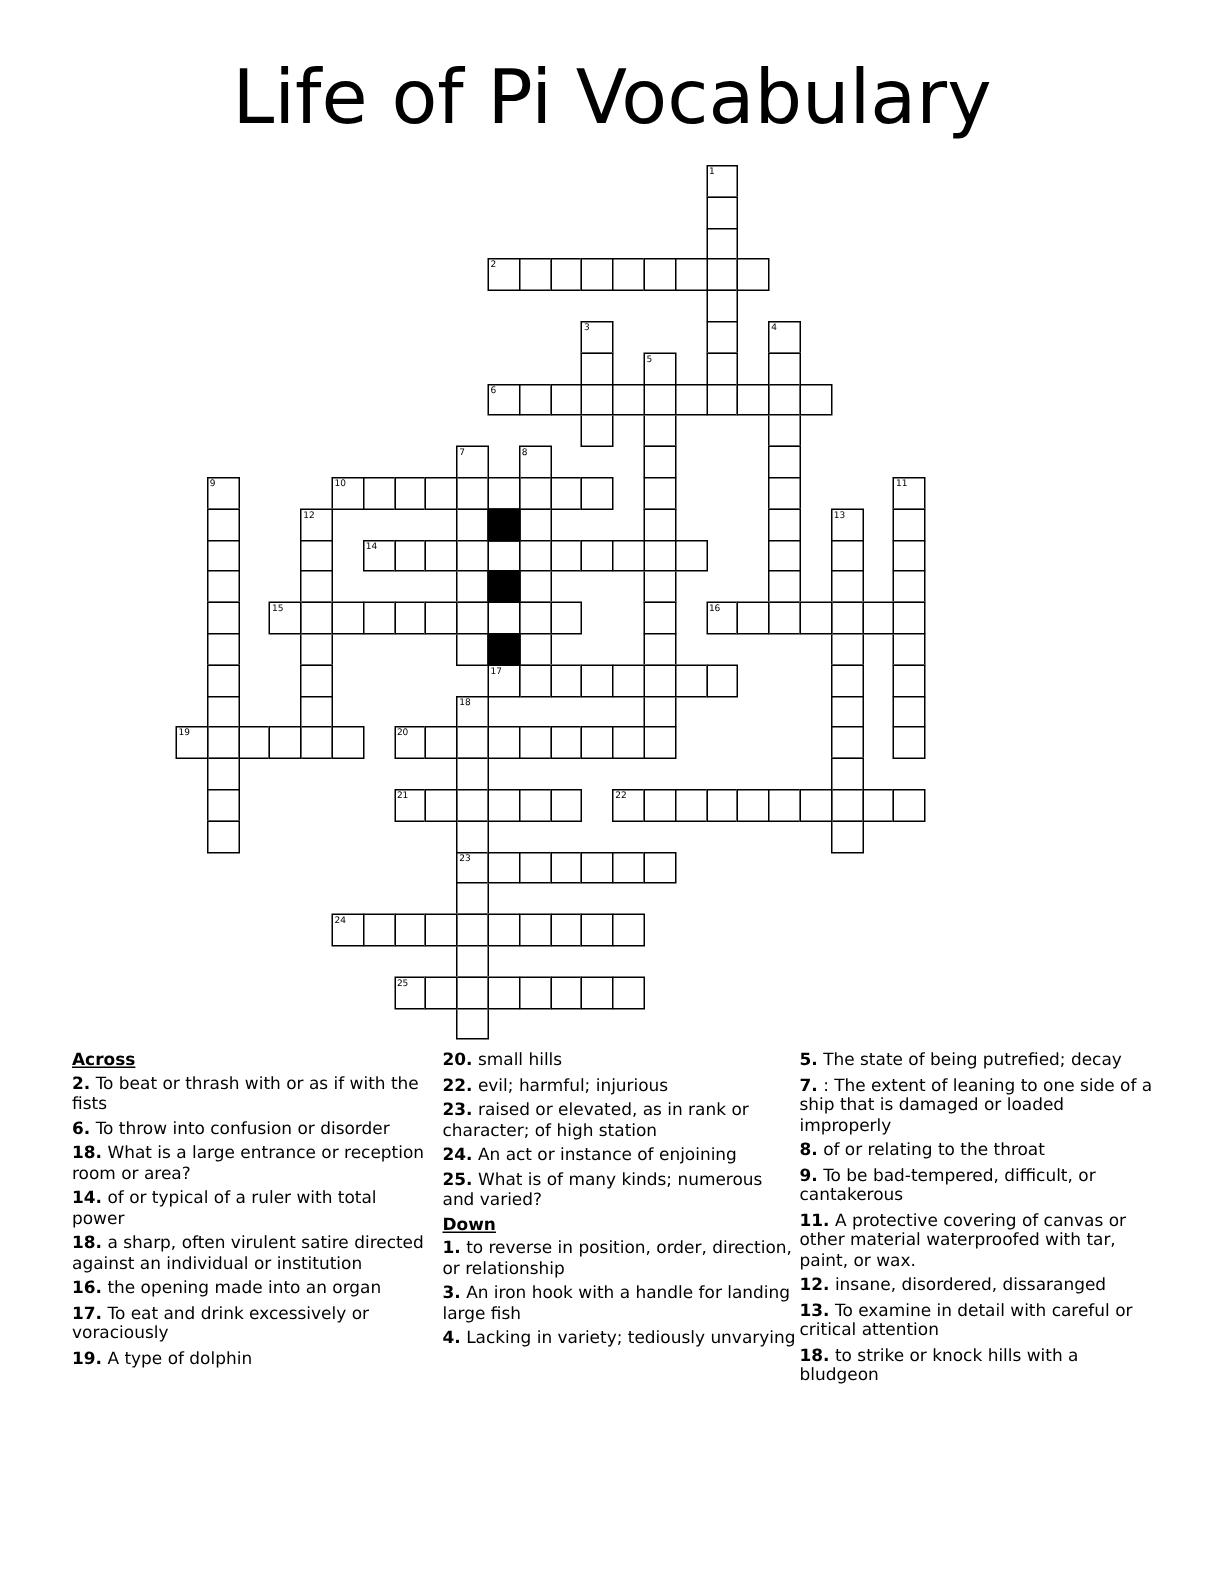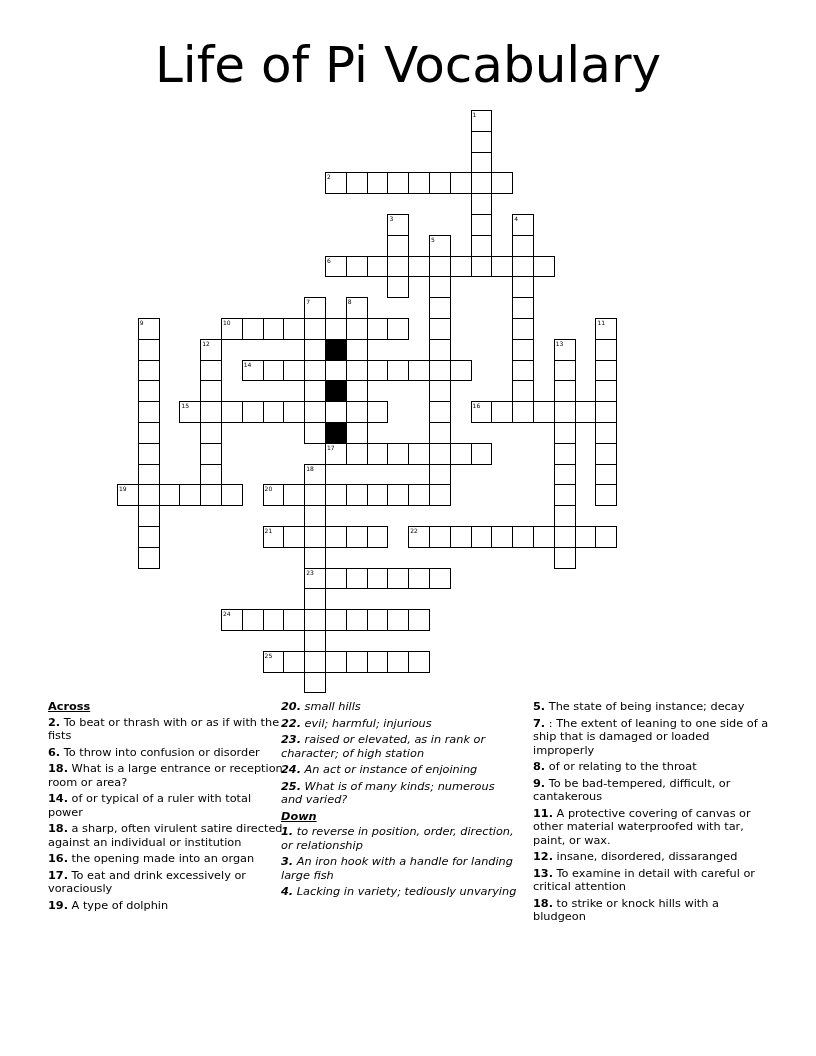--- a/index.html
+++ b/index.html
@@ -280,33 +280,33 @@
       <div class="clue-heading">Across</div>
       <div class="clue"><span class="n">2.</span> <span>To beat or thrash with or as if with the fists</span></div>
       <div class="clue"><span class="n">6.</span> <span>To throw into confusion or disorder</span></div>
       <div class="clue"><span class="n">18.</span> <span>What is a large entrance or reception room or area?</span></div>
       <div class="clue"><span class="n">14.</span> <span>of or typical of a ruler with total power</span></div>
       <div class="clue"><span class="n">18.</span> <span>a sharp, often virulent satire directed against an individual or institution</span></div>
       <div class="clue"><span class="n">16.</span> <span>the opening made into an organ</span></div>
       <div class="clue"><span class="n">17.</span> <span>To eat and drink excessively or voraciously</span></div>
       <div class="clue"><span class="n">19.</span> <span>A type of dolphin</span></div>
     </div>
-  <div class="clue-col" id="col2" style="left:281px;width:236px;font-style:italic;">
+  <div class="clue-col" id="col2" style="left:295px;width:236px;">
       <div class="clue"><span class="n">20.</span> <span>small hills</span></div>
       <div class="clue"><span class="n">22.</span> <span>evil; harmful; injurious</span></div>
       <div class="clue"><span class="n">23.</span> <span>raised or elevated, as in rank or character; of high station</span></div>
       <div class="clue"><span class="n">24.</span> <span>An act or instance of enjoining</span></div>
       <div class="clue"><span class="n">25.</span> <span>What is of many kinds; numerous and varied?</span></div>
       <div class="clue-heading">Down</div>
       <div class="clue"><span class="n">1.</span> <span>to reverse in position, order, direction, or relationship</span></div>
       <div class="clue"><span class="n">3.</span> <span>An iron hook with a handle for landing large fish</span></div>
       <div class="clue"><span class="n">4.</span> <span>Lacking in variety; tediously unvarying</span></div>
     </div>
   <div class="clue-col" id="col3" style="left:533px;width:236px;">
-      <div class="clue"><span class="n">5.</span> <span>The state of being instance; decay</span></div>
+      <div class="clue"><span class="n">5.</span> <span>The state of being putrefied; decay</span></div>
       <div class="clue"><span class="n">7.</span> <span>: The extent of leaning to one side of a ship that is damaged or loaded improperly</span></div>
       <div class="clue"><span class="n">8.</span> <span>of or relating to the throat</span></div>
       <div class="clue"><span class="n">9.</span> <span>To be bad-tempered, difficult, or cantakerous</span></div>
       <div class="clue"><span class="n">11.</span> <span>A protective covering of canvas or other material waterproofed with tar, paint, or wax.</span></div>
       <div class="clue"><span class="n">12.</span> <span>insane, disordered, dissaranged</span></div>
       <div class="clue"><span class="n">13.</span> <span>To examine in detail with careful or critical attention</span></div>
       <div class="clue"><span class="n">18.</span> <span>to strike or knock hills with a bludgeon</span></div>
     </div>
 </div>
 

